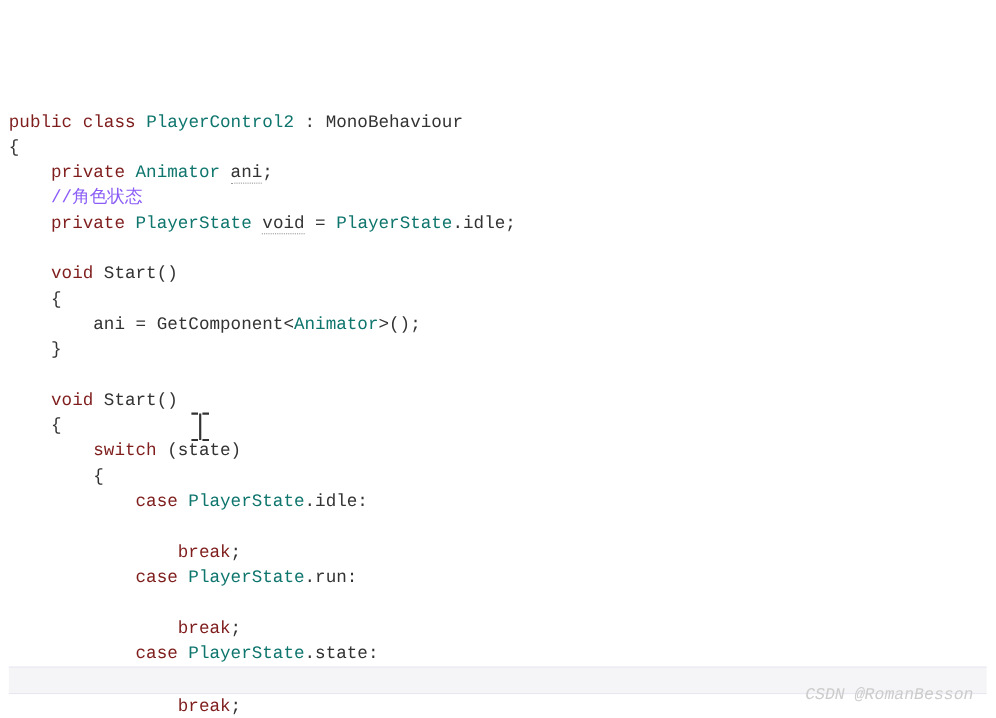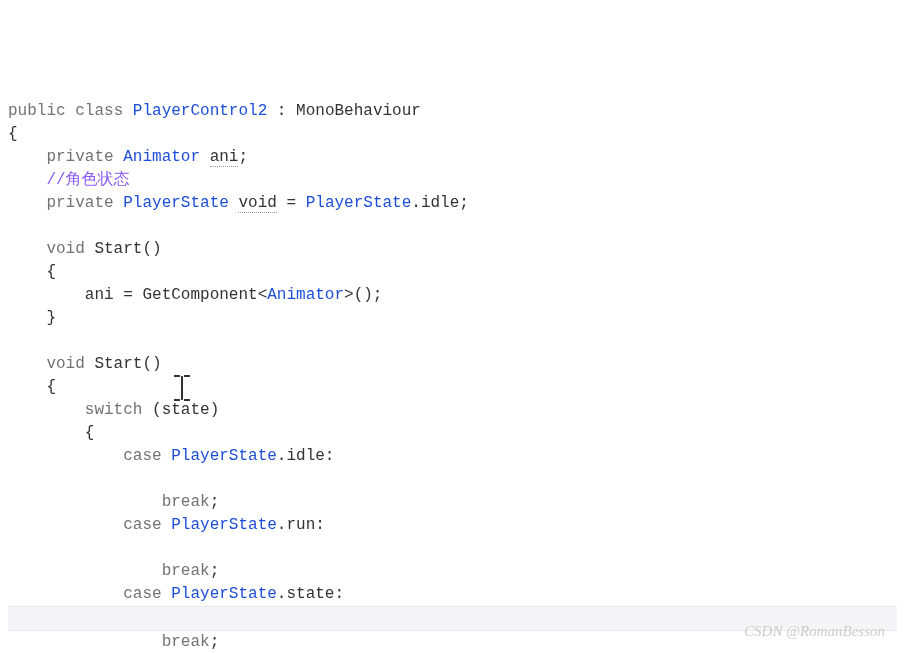--- a/index.html
+++ b/index.html
@@ -6,37 +6,37 @@
       margin: 0;
       padding: 8px;
       font-family: Consolas, 'Courier New', monospace;
       font-size: 16px;
       line-height: 23px;
       background: #ffffff;
       color: #333333;
       white-space: pre;
       position: relative;
     }
-    .kw { color: #737373; }
-    .type { color: #1d4ed8; }
+    .kw { color: #7f1d1d; }
+    .type { color: #0f766e; }
     .comment { color: #8b5cf6; }
     .highlight-line {
       background: #f5f5f7;
       display: block;
       width: 100%;
       border-top: 1px solid #e8e8f0;
       border-bottom: 1px solid #e8e8f0;
     }
     .watermark {
       position: fixed;
       bottom: 10px;
       right: 20px;
       color: #cccccc;
       font-style: italic;
-      font-family: Liberation Serif, serif;
+      font-family: Liberation Mono, monospace;
       font-size: 15px;
       pointer-events: none;
     }
     .cursor-ibeam {
       position: absolute;
       left: 172px;
       top: 374px;
       width: 20px;
       height: 28px;
       pointer-events: none;

